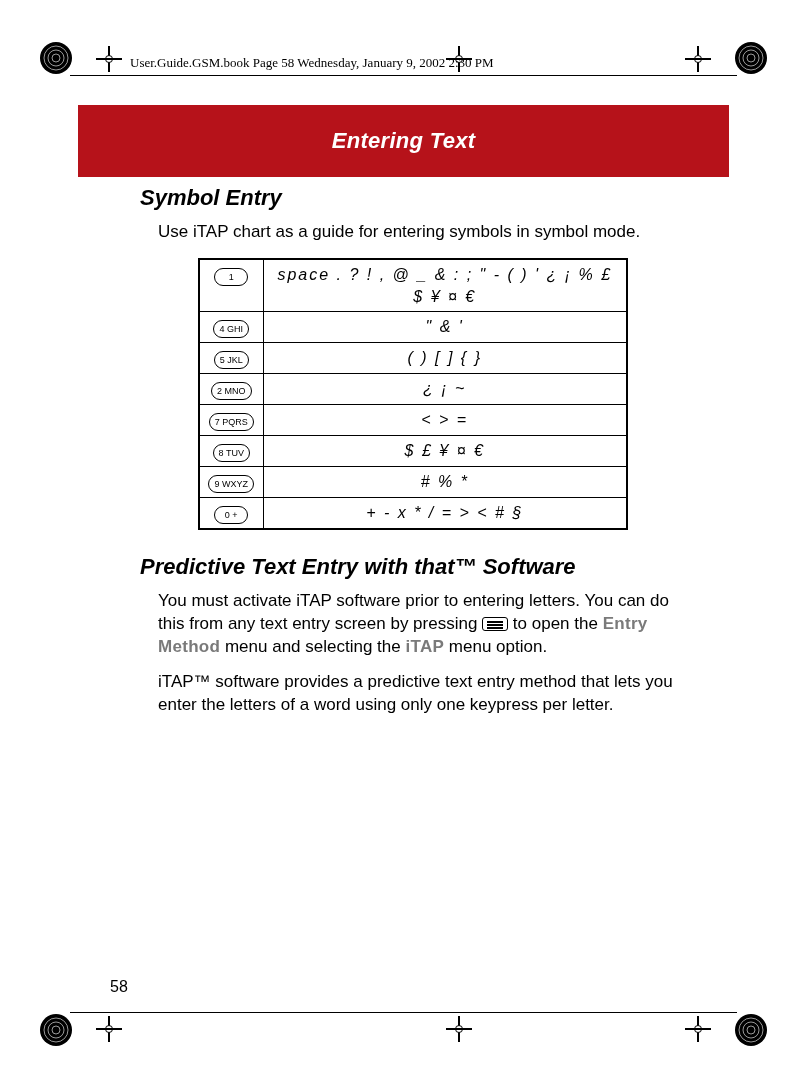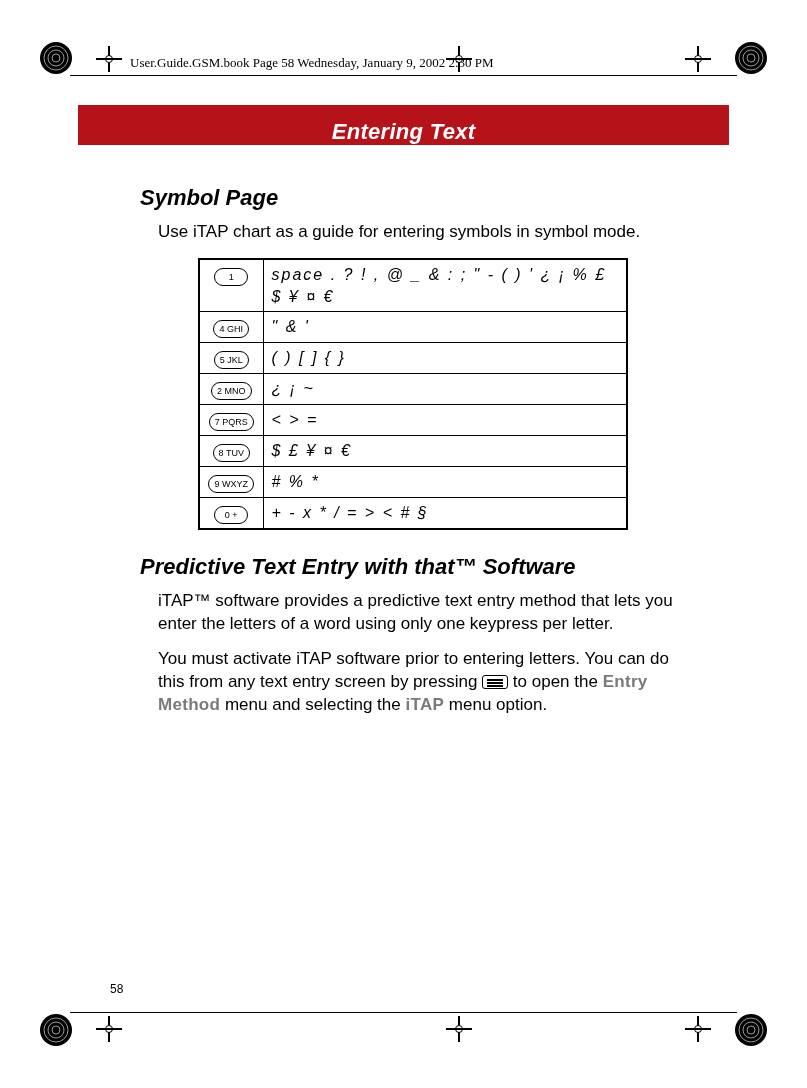--- a/index.html
+++ b/index.html
@@ -25,41 +25,41 @@
   .cross.t3 { top: 46px; right: 96px; }
   .cross.b1 { bottom: 46px; left: 96px; }
   .cross.b2 { bottom: 46px; left: 446px; }
   .cross.b3 { bottom: 46px; right: 96px; }
 
   .hairline-top { position:absolute; top:75px; left:70px; right:70px; height:1px; background:#000; }
   .hairline-bot { position:absolute; bottom:75px; left:70px; right:70px; height:1px; background:#000; }
 
   .meta-line { position: absolute; top: 55px; left: 130px; font-size: 13px; font-family: "Times New Roman", serif; }
 
-  .banner { position: absolute; top: 105px; left: 78px; right: 78px; height: 40px; background: #b6121a; display: flex; align-items: flex-end; justify-content: center; }
+  .banner { position: absolute; top: 105px; left: 78px; right: 78px; height: 72px; background: #b6121a; display: flex; align-items: center; justify-content: center; }
   .banner-title { color: #fff; font-weight: 700; font-style: italic; font-size: 22px; letter-spacing: 0.3px; }
 
   .content { position: absolute; top: 185px; left: 140px; right: 110px; }
 
   .h2 { font-weight: 700; font-style: italic; font-size: 22px; margin-bottom: 10px; }
   .intro { font-size: 17px; font-weight: 300; margin: 0 0 14px 18px; line-height: 1.35; }
 
   .chart { margin: 0 0 24px 58px; border: 2px solid #000; border-collapse: collapse; width: 430px; }
   .chart td { border: 1px solid #000; padding: 4px 8px; vertical-align: top; }
   .chart td.key { width: 64px; text-align: center; padding-top: 6px; padding-bottom: 4px; }
-  .chart td.sym { font-size: 16px; letter-spacing: 2px; line-height: 1.35; font-style: italic; word-break: break-word; }
+  .chart td.sym { font-size: 16px; letter-spacing: 2px; line-height: 1.35; font-style: italic; word-break: break-word; text-align: center; }
 
   .keycap { display:inline-block; min-width:34px; height:18px; border:1.4px solid #000; border-radius:9px; font-size:9px; line-height:16px; padding:0 5px; font-family: Arial, sans-serif; font-style: normal; white-space: nowrap; }
 
   .body-p { font-size: 17px; font-weight: 300; margin: 0 0 12px 18px; line-height: 1.35; }
   .ui-text { font-family: "Arial Narrow", Arial, sans-serif; font-weight: 700; color: #7a7a7a; letter-spacing: 0.3px; font-style: normal; }
   .menu-icon { display:inline-block; width:26px; height:14px; border:1.4px solid #000; border-radius:3px; vertical-align:-2px; position:relative; }
   .menu-icon::before { content:""; position:absolute; left:4px; right:4px; top:3px; height:2px; background:#000; box-shadow: 0 3px 0 #000, 0 6px 0 #000; }
 
-  .page-num { position: absolute; bottom: 92px; left: 110px; font-size: 12px; }
+  .page-num { position: absolute; bottom: 92px; left: 110px; font-size: 16px; }
 </style>
 </head>
 <body>
 
 <div class="page">
 
   <div class="reg tl">
       <svg viewBox="0 0 36 36">
         <circle cx="18" cy="18" r="16" fill="#000"></circle>
         <g stroke="#fff" stroke-width="0.6">
@@ -123,21 +123,21 @@
   <div class="hairline-bot"></div>
 
   <div class="meta-line">User.Guide.GSM.book  Page 58  Wednesday, January 9, 2002  2:30 PM</div>
 
   <div class="banner">
     <div class="banner-title">Entering Text</div>
   </div>
 
   <div class="content">
 
-    <div class="h2">Symbol Page</div>
+    <div class="h2">Symbol Entry</div>
     <p class="intro">Use iTAP chart as a guide for entering symbols in symbol mode.</p>
 
     <table class="chart">
       <tbody id="chart-body">
           <tr>
             <td class="key"><span class="keycap">1</span></td>
             <td class="sym">space . ? ! , @ _ &amp; : ; " - ( ) ' ¿ ¡ % £ $ ¥ ¤ €</td>
           </tr>
           <tr>
             <td class="key"><span class="keycap">4 GHI</span></td>
@@ -165,23 +165,23 @@
           </tr>
           <tr>
             <td class="key"><span class="keycap">0 +</span></td>
             <td class="sym">+ - x * / = &gt; &lt; # §</td>
           </tr>
         </tbody>
     </table>
 
     <div class="h2" style="margin-top:8px">Predictive Text Entry with that™ Software</div>
 
-    <p class="body-p">iTAP™ software provides a predictive text entry method that lets you enter the letters of a word using only one keypress per letter.</p>
-
     <p class="body-p">
       <span>You must activate iTAP software prior to entering letters. You can do this from any text entry screen by pressing </span><span class="menu-icon"></span><span> to open the </span><span class="ui-text">Entry Method</span><span> menu and selecting the </span><span class="ui-text">iTAP</span><span> menu option.</span>
     </p>
+
+    <p class="body-p">iTAP™ software provides a predictive text entry method that lets you enter the letters of a word using only one keypress per letter.</p>
 
   </div>
 
   <div class="page-num">58</div>
 
 </div>
 
 </body></html>

